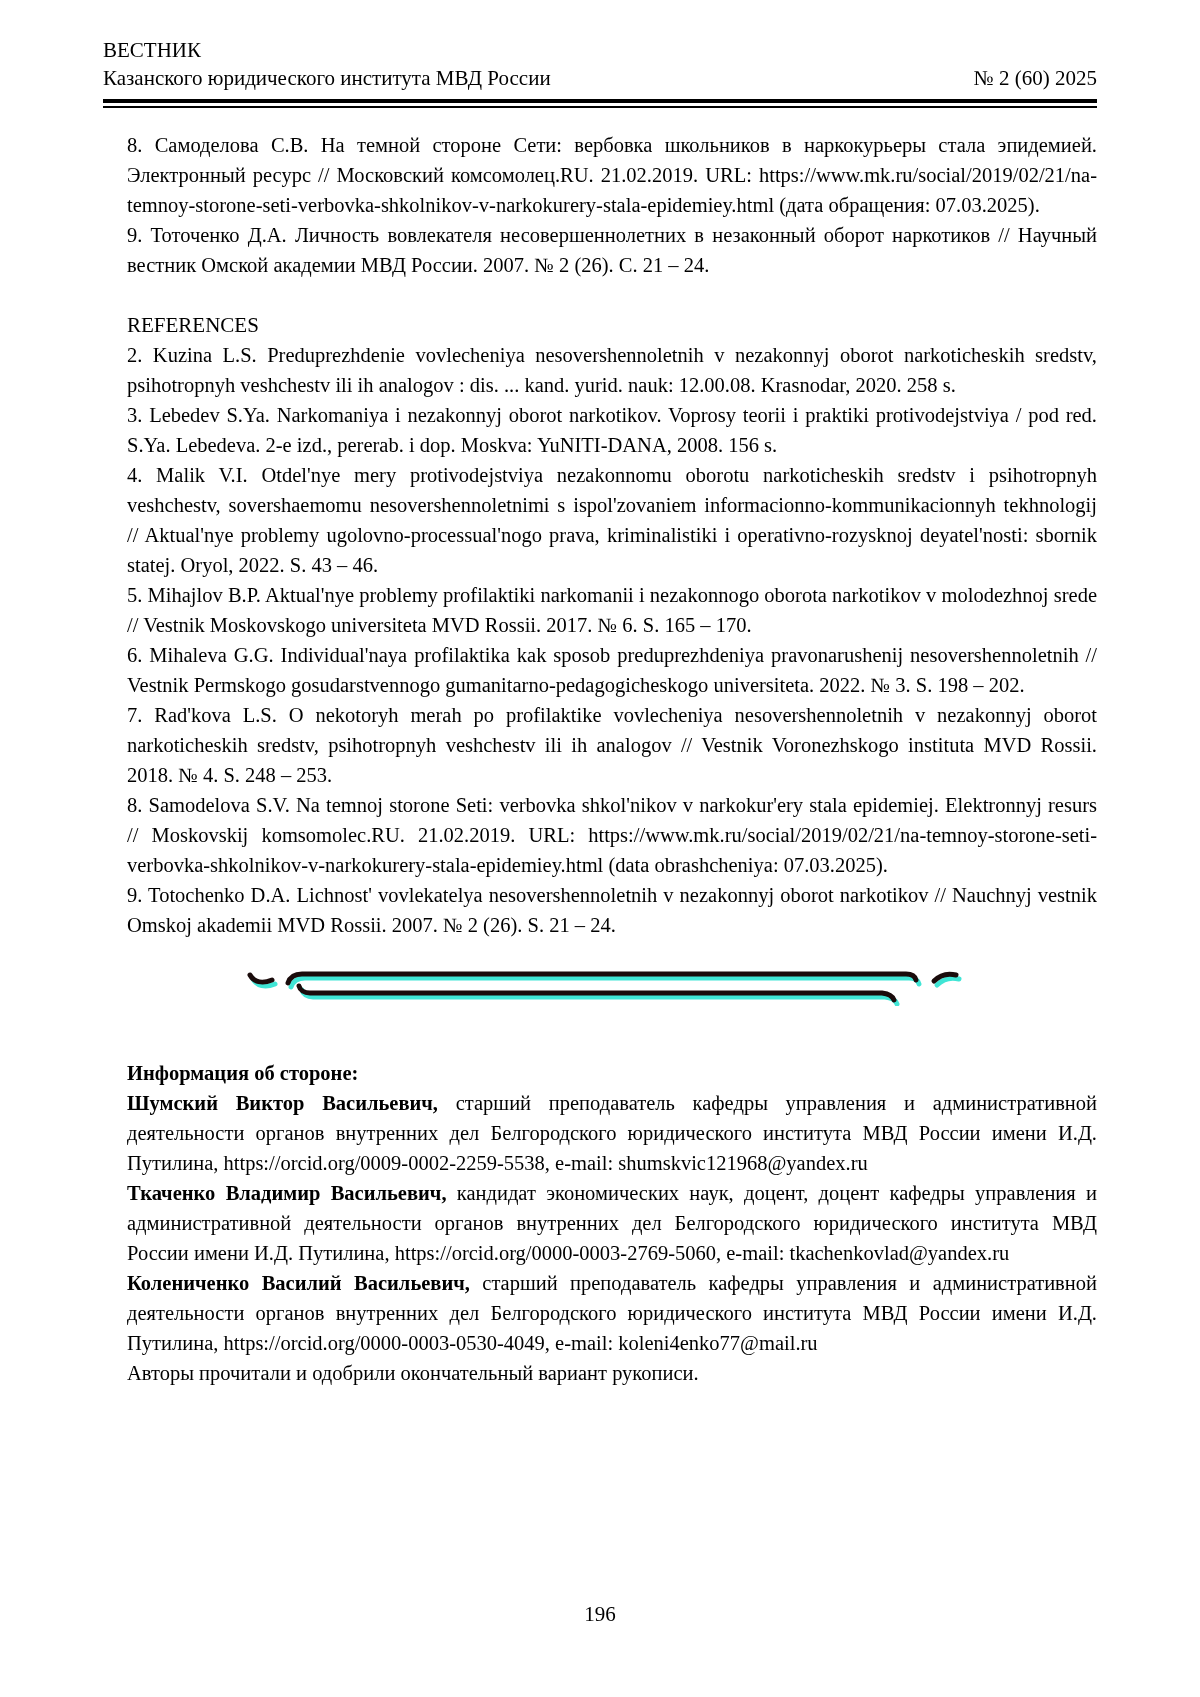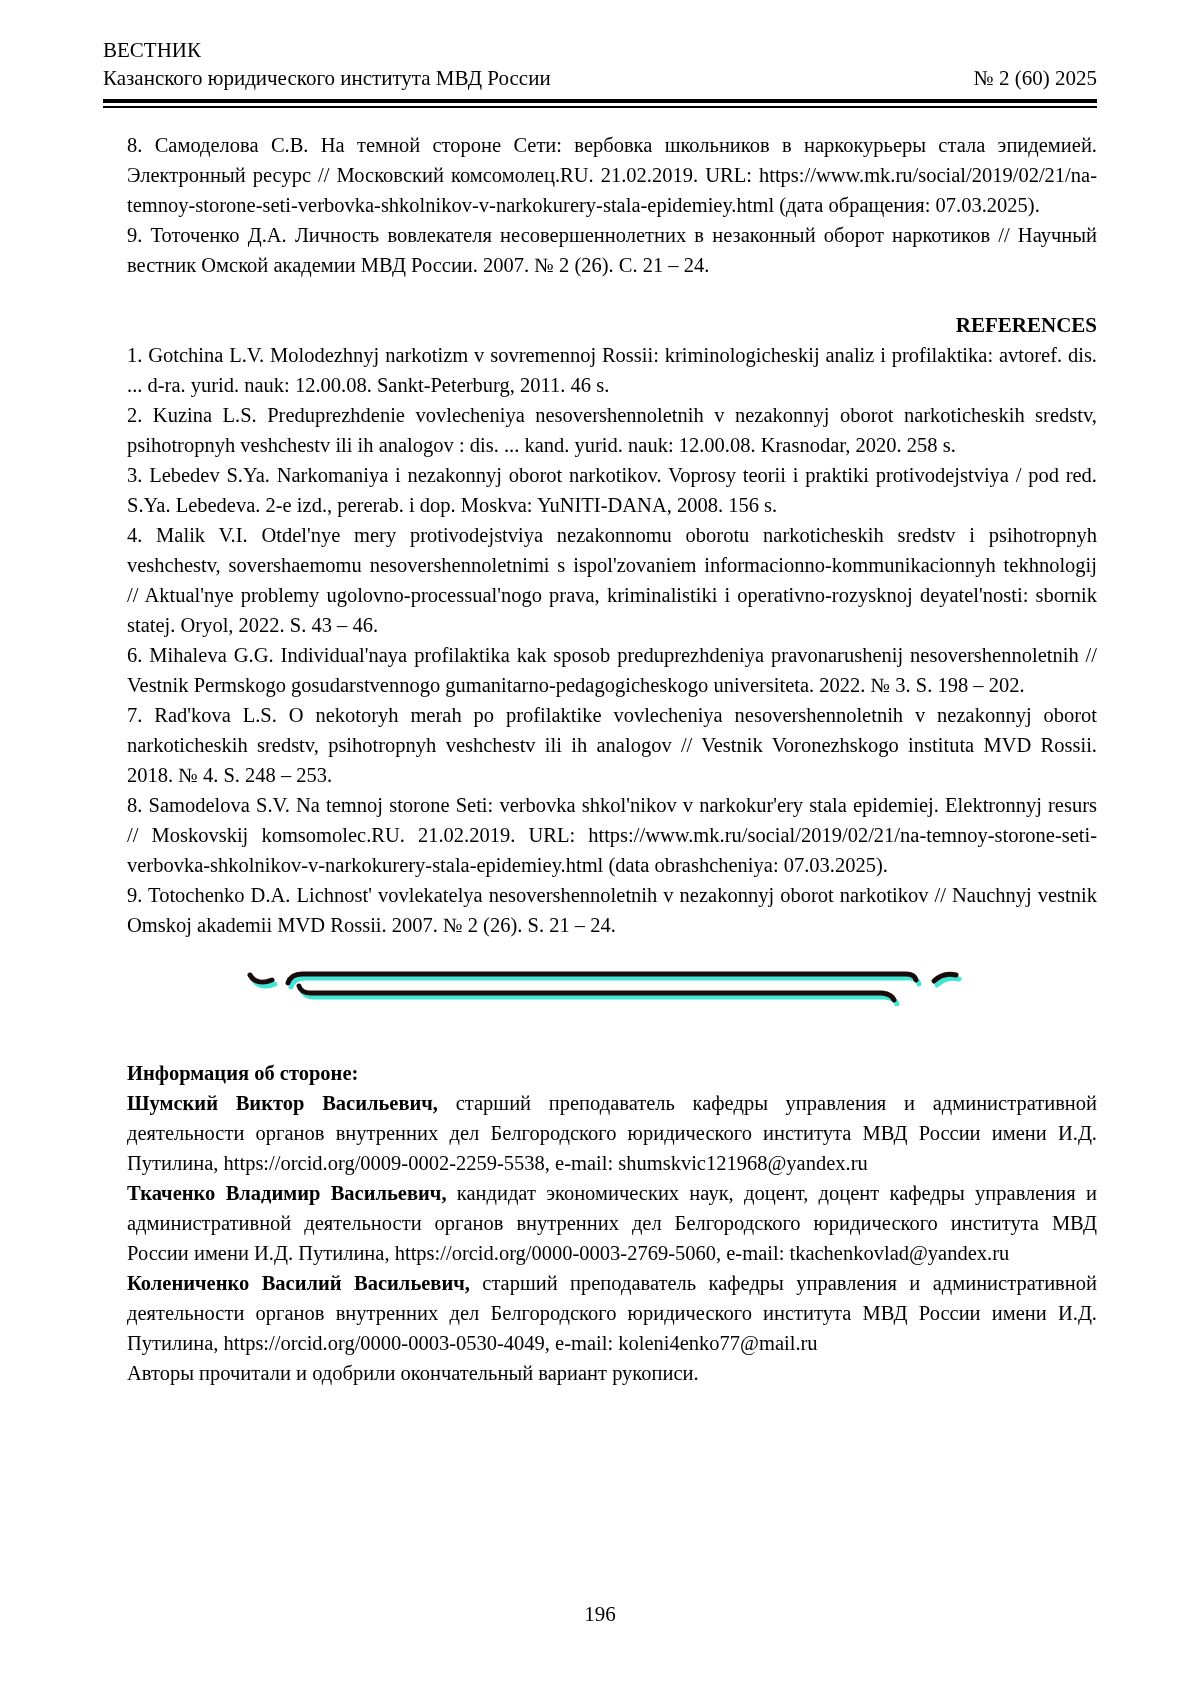--- a/index.html
+++ b/index.html
@@ -30,22 +30,22 @@
     border-top: 4px solid #000;
     border-bottom: 2px solid #000;
   }
   main { margin-top: 22px; margin-left: 24px; }
   p.ref {
     margin: 0;
     text-align: justify;
   }
   h2.refs-title {
     font-size: 21px;
-    font-weight: bold;
-    text-align: right;
+    font-weight: normal;
+    text-align: left;
     margin: 30px 0 0 0;
     line-height: 30px;
   }
   .authors-heading { font-weight: bold; margin: 0; }
   .author-name { font-weight: bold; }
   .divider-wrap {
     margin: 26px 0 44px 0;
     text-align: center;
   }
   .pagenum {
@@ -71,24 +71,24 @@
     <div class="double-rule"></div>
   </header>
 
   <main>
 
     <p class="ref">8. Самоделова С.В. На темной стороне Сети: вербовка школьников в наркокурьеры стала эпидемией. Электронный ресурс // Московский комсомолец.RU. 21.02.2019. URL: https://www.mk.ru/social/2019/02/21/na-temnoy-storone-seti-verbovka-shkolnikov-v-narkokurery-stala-epidemiey.html (дата обращения: 07.03.2025).</p>
     <p class="ref">9. Тоточенко Д.А. Личность вовлекателя несовершеннолетних в незаконный оборот наркотиков // Научный вестник Омской академии МВД России. 2007. № 2 (26). С. 21 – 24.</p>
 
     <h2 class="refs-title">REFERENCES</h2>
 
-    <p class="ref">1. Gotchina L.V. Molodezhnyj narkotizm v sovremennoj Rossii: kriminologicheskij analiz i profilaktika: avtoref. dis. ... d-ra. yurid. nauk: 12.00.08. Sankt-Peterburg, 2011. 46 s.</p>
     <p class="ref">2. Kuzina L.S. Preduprezhdenie vovlecheniya nesovershennoletnih v nezakonnyj oborot narkoticheskih sredstv, psihotropnyh veshchestv ili ih analogov : dis. ... kand. yurid. nauk: 12.00.08. Krasnodar, 2020. 258 s.</p>
     <p class="ref">3. Lebedev S.Ya. Narkomaniya i nezakonnyj oborot narkotikov. Voprosy teorii i praktiki protivodejstviya / pod red. S.Ya. Lebedeva. 2-e izd., pererab. i dop. Moskva: YuNITI-DANA, 2008. 156 s.</p>
     <p class="ref">4. Malik V.I. Otdel'nye mery protivodejstviya nezakonnomu oborotu narkoticheskih sredstv i psihotropnyh veshchestv, sovershaemomu nesovershennoletnimi s ispol'zovaniem informacionno-kommunikacionnyh tekhnologij // Aktual'nye problemy ugolovno-processual'nogo prava, kriminalistiki i operativno-rozysknoj deyatel'nosti: sbornik statej. Oryol, 2022. S. 43 – 46.</p>
+    <p class="ref">5. Mihajlov B.P. Aktual'nye problemy profilaktiki narkomanii i nezakonnogo oborota narkotikov v molodezhnoj srede // Vestnik Moskovskogo universiteta MVD Rossii. 2017. № 6. S. 165 – 170.</p>
     <p class="ref">6. Mihaleva G.G. Individual'naya profilaktika kak sposob preduprezhdeniya pravonarushenij nesovershennoletnih // Vestnik Permskogo gosudarstvennogo gumanitarno-pedagogicheskogo universiteta. 2022. № 3. S. 198 – 202.</p>
     <p class="ref">7. Rad'kova L.S. O nekotoryh merah po profilaktike vovlecheniya nesovershennoletnih v nezakonnyj oborot narkoticheskih sredstv, psihotropnyh veshchestv ili ih analogov // Vestnik Voronezhskogo instituta MVD Rossii. 2018. № 4. S. 248 – 253.</p>
     <p class="ref">8. Samodelova S.V. Na temnoj storone Seti: verbovka shkol'nikov v narkokur'ery stala epidemiej. Elektronnyj resurs // Moskovskij komsomolec.RU. 21.02.2019. URL: https://www.mk.ru/social/2019/02/21/na-temnoy-storone-seti-verbovka-shkolnikov-v-narkokurery-stala-epidemiey.html (data obrashcheniya: 07.03.2025).</p>
     <p class="ref">9. Totochenko D.A. Lichnost' vovlekatelya nesovershennoletnih v nezakonnyj oborot narkotikov // Nauchnyj vestnik Omskoj akademii MVD Rossii. 2007. № 2 (26). S. 21 – 24.</p>
 
     <div class="divider-wrap">
       <svg width="740" height="40" viewBox="0 0 740 40" aria-hidden="true">
         <g transform="translate(3,4)" stroke="#40e5d5" stroke-width="5" fill="none" stroke-linecap="round">
           <path d="M8,9 C12,16 20,18 30,14"></path>
           <path d="M46,17 C48,11 53,8 60,8 L664,8 C670,8 673,10 674,14"></path>

